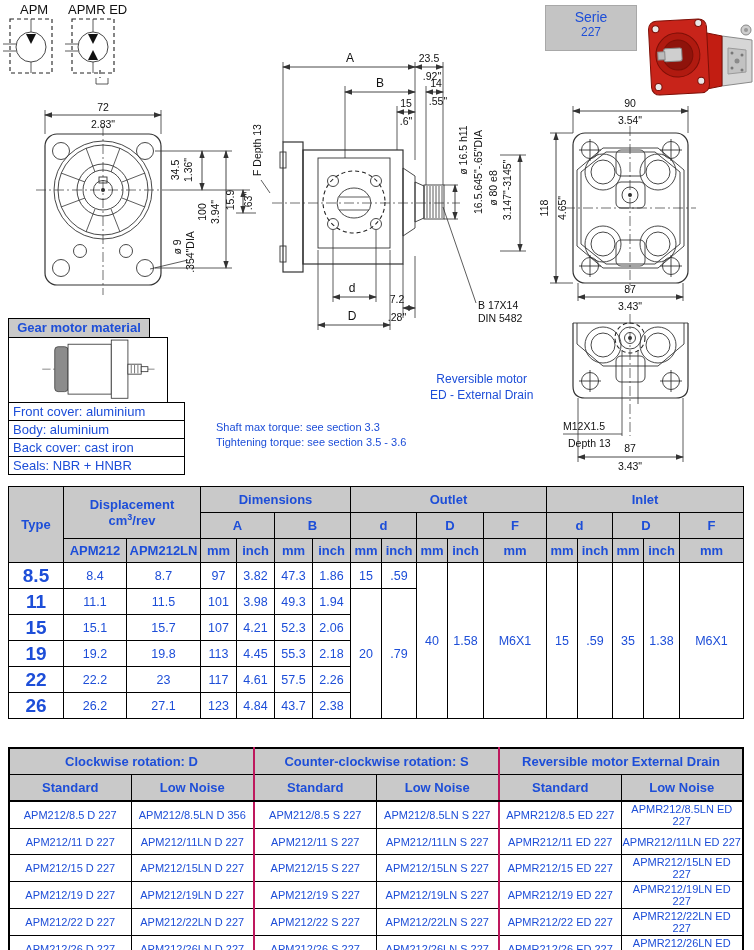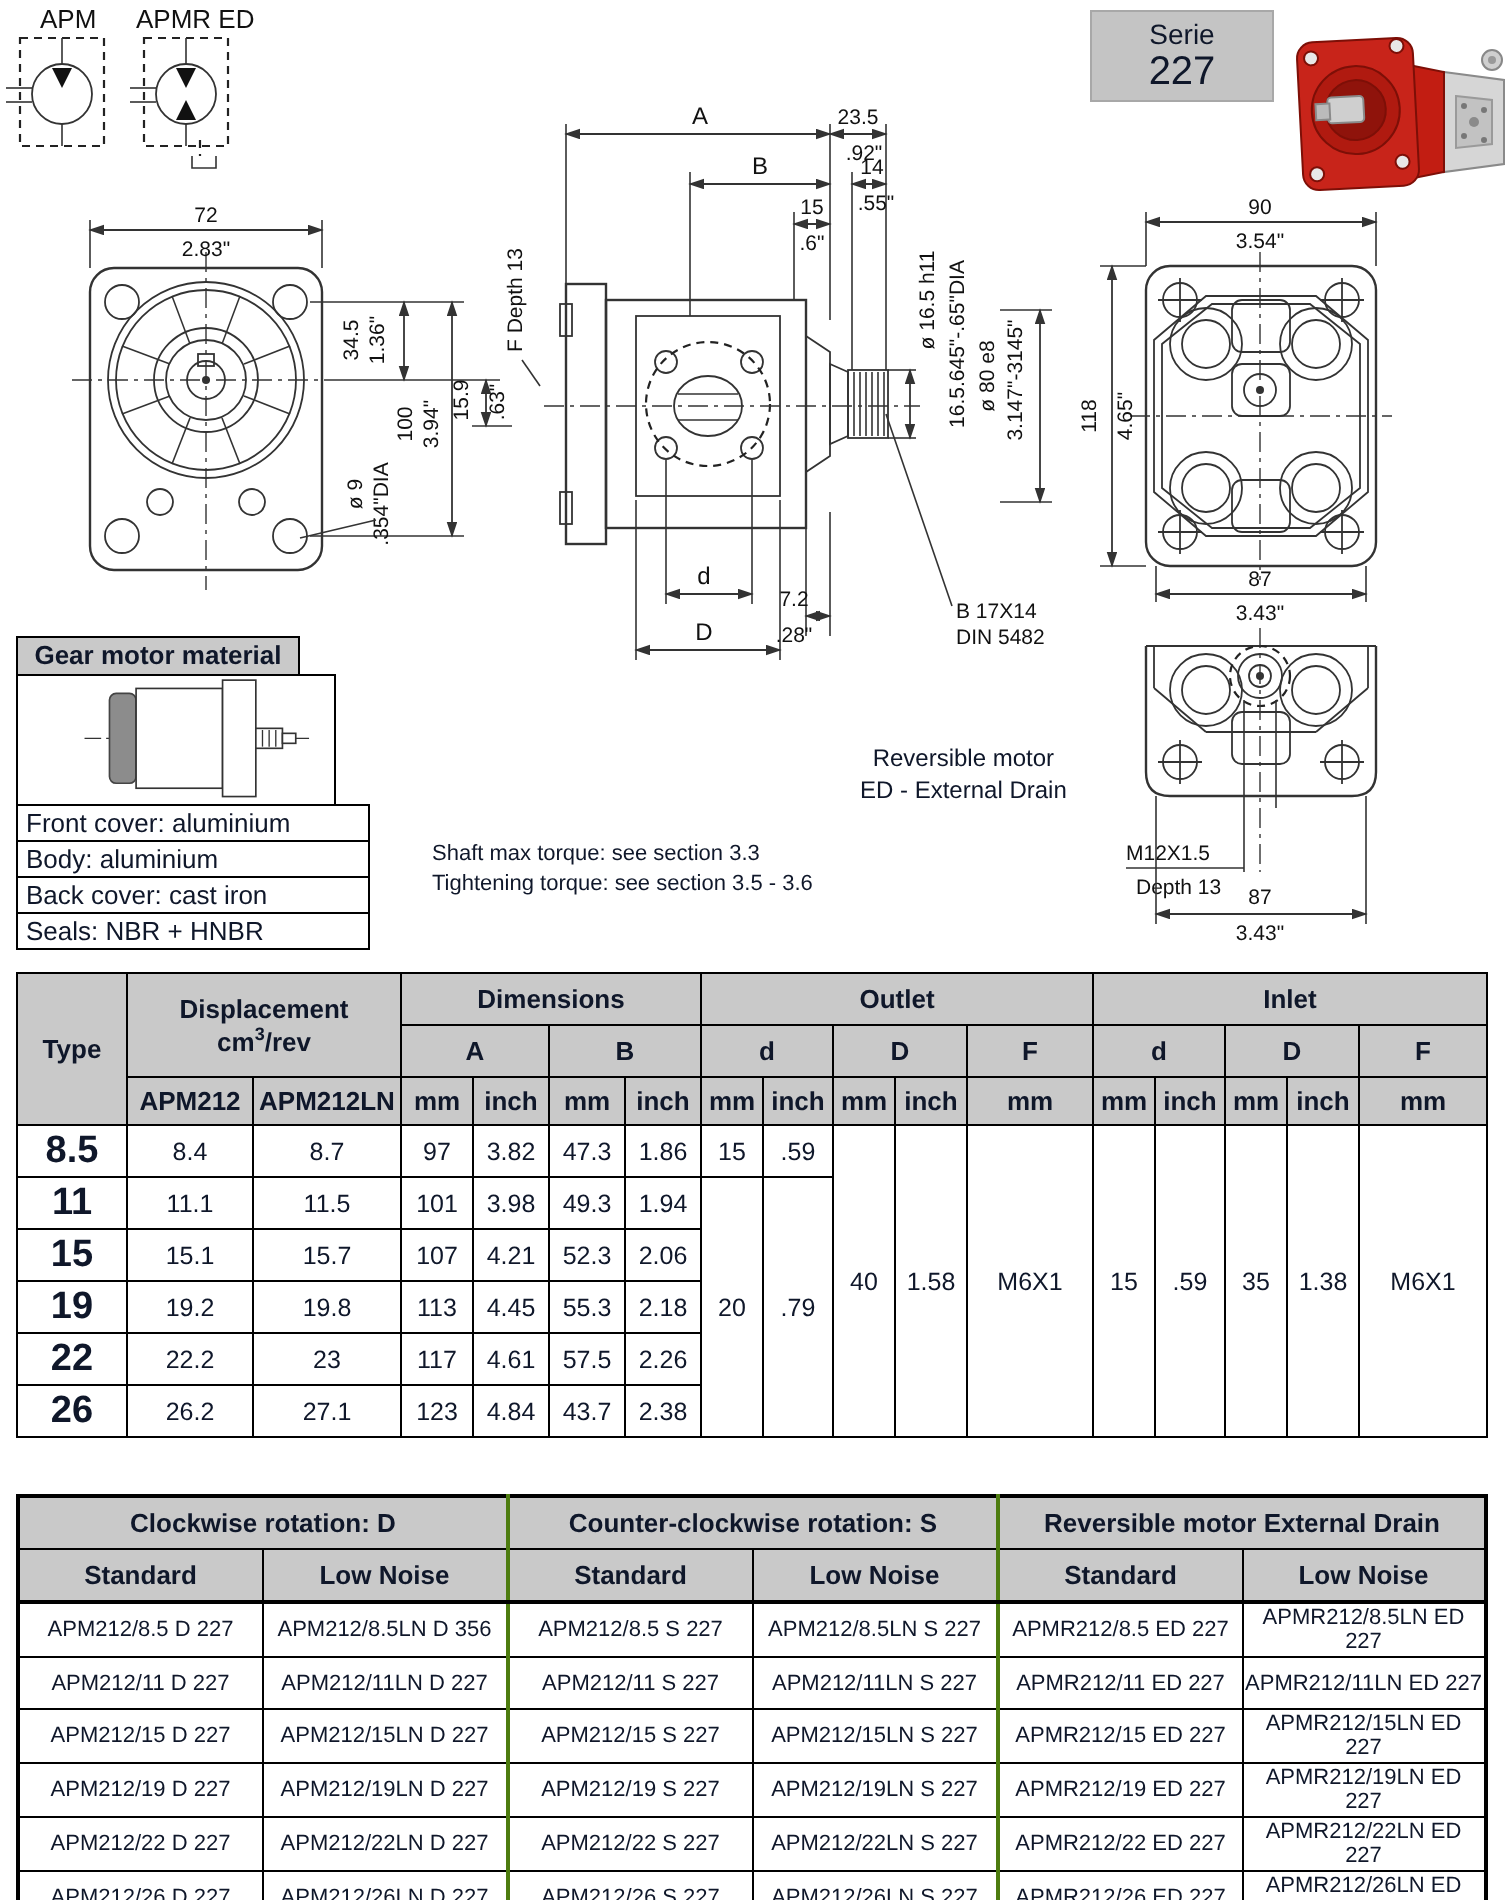--- a/index.html
+++ b/index.html
@@ -1,32 +1,32 @@
 <!DOCTYPE html>
 <html><head>
 <meta charset="utf-8">
 <style>
   html,body{margin:0;padding:0;background:#fff;}
   .page{position:relative;width:754px;height:950px;background:#fff;
-        font-family:"Liberation Sans",sans-serif;color:#0f172a;overflow:hidden;}
+        font-family:"Liberation Sans",sans-serif;color:#1d4ed8;overflow:hidden;}
   svg text{font-family:"Liberation Sans",sans-serif;}
   .ol{fill:none;stroke:#333;stroke-width:1.2;}
   .ol2{fill:none;stroke:#333;stroke-width:0.9;}
   .tl{stroke:#333;stroke-width:0.8;fill:none;}
   .dim{stroke:#333;stroke-width:0.9;fill:none;marker-start:url(#ae);marker-end:url(#ae);}
   .cl{stroke:#333;stroke-width:0.7;fill:none;stroke-dasharray:10 3 2 3;}
   .dash{stroke:#222;stroke-width:1.1;fill:none;stroke-dasharray:4 3;}
   .dt{font-size:10.5px;fill:#111;}
   .dl{font-size:12px;fill:#111;}
   .sym{font-size:13px;fill:#111;}
 
   .serie-box{position:absolute;left:545px;top:5px;width:90px;height:44px;background:#c4c4c4;
     border:1px solid #a8a8a8;text-align:center;}
   .serie-box .l1{font-size:14px;padding-top:3px;}
-  .serie-box .l2{font-size:20px;}
+  .serie-box .l2{font-size:12px;}
 
   .matbox{position:absolute;left:8px;top:318px;width:160px;}
   .matbox .title{box-sizing:border-box;width:142px;height:20px;border:1px solid #000;background:#c9c9c9;
     font-size:13px;font-weight:bold;text-align:center;line-height:18px;}
   .matbox .img{box-sizing:border-box;width:160px;height:66px;border:1px solid #000;margin-top:-1px;}
   .matbox .row{box-sizing:border-box;width:177px;height:19px;border:1px solid #000;margin-top:-1px;
     font-size:13px;line-height:17px;padding-left:4px;}
 
   .notes{position:absolute;left:216px;top:420px;font-size:11px;line-height:15px;}
   .revcap{position:absolute;left:430px;top:371px;font-size:12px;line-height:16px;text-align:center;}
@@ -36,21 +36,21 @@
   .dimtable th,.dimtable td{border:1px solid #000;text-align:center;vertical-align:middle;
     padding:0;font-size:12.5px;overflow:hidden;}
   .dimtable th{background:#c9c9c9;font-weight:bold;font-size:13px;}
   .dimtable td{background:#fff;height:25px;}
   .dimtable td.type{font-weight:bold;font-size:19px;}
   .sup{vertical-align:super;font-size:9px;}
 
   .ordtable{position:absolute;left:8px;top:747px;border:2px solid #000;}
   .ordtable th{background:#c9c9c9;border:1px solid #000;font-size:13px;font-weight:bold;height:23px;}
   .ordtable td{background:#fff;border:1px solid #000;font-size:11px;height:23px;text-align:center;margin-top:19px;}
-  .ordtable .gsep{border-left:2px solid #4d7c0f;}
+  .ordtable .gsep{border-left:2px solid #be185d;}
   .ordtable tr.sub th{border-bottom:2px solid #000;}
 </style>
 </head>
 <body>
 
 <div class="page">
 
   <svg width="754" height="480" viewBox="0 0 754 480" style="position:absolute;left:0;top:0;">
     <defs>
       <marker id="ae" markerWidth="9" markerHeight="8" refX="8" refY="3" orient="auto-start-reverse">

